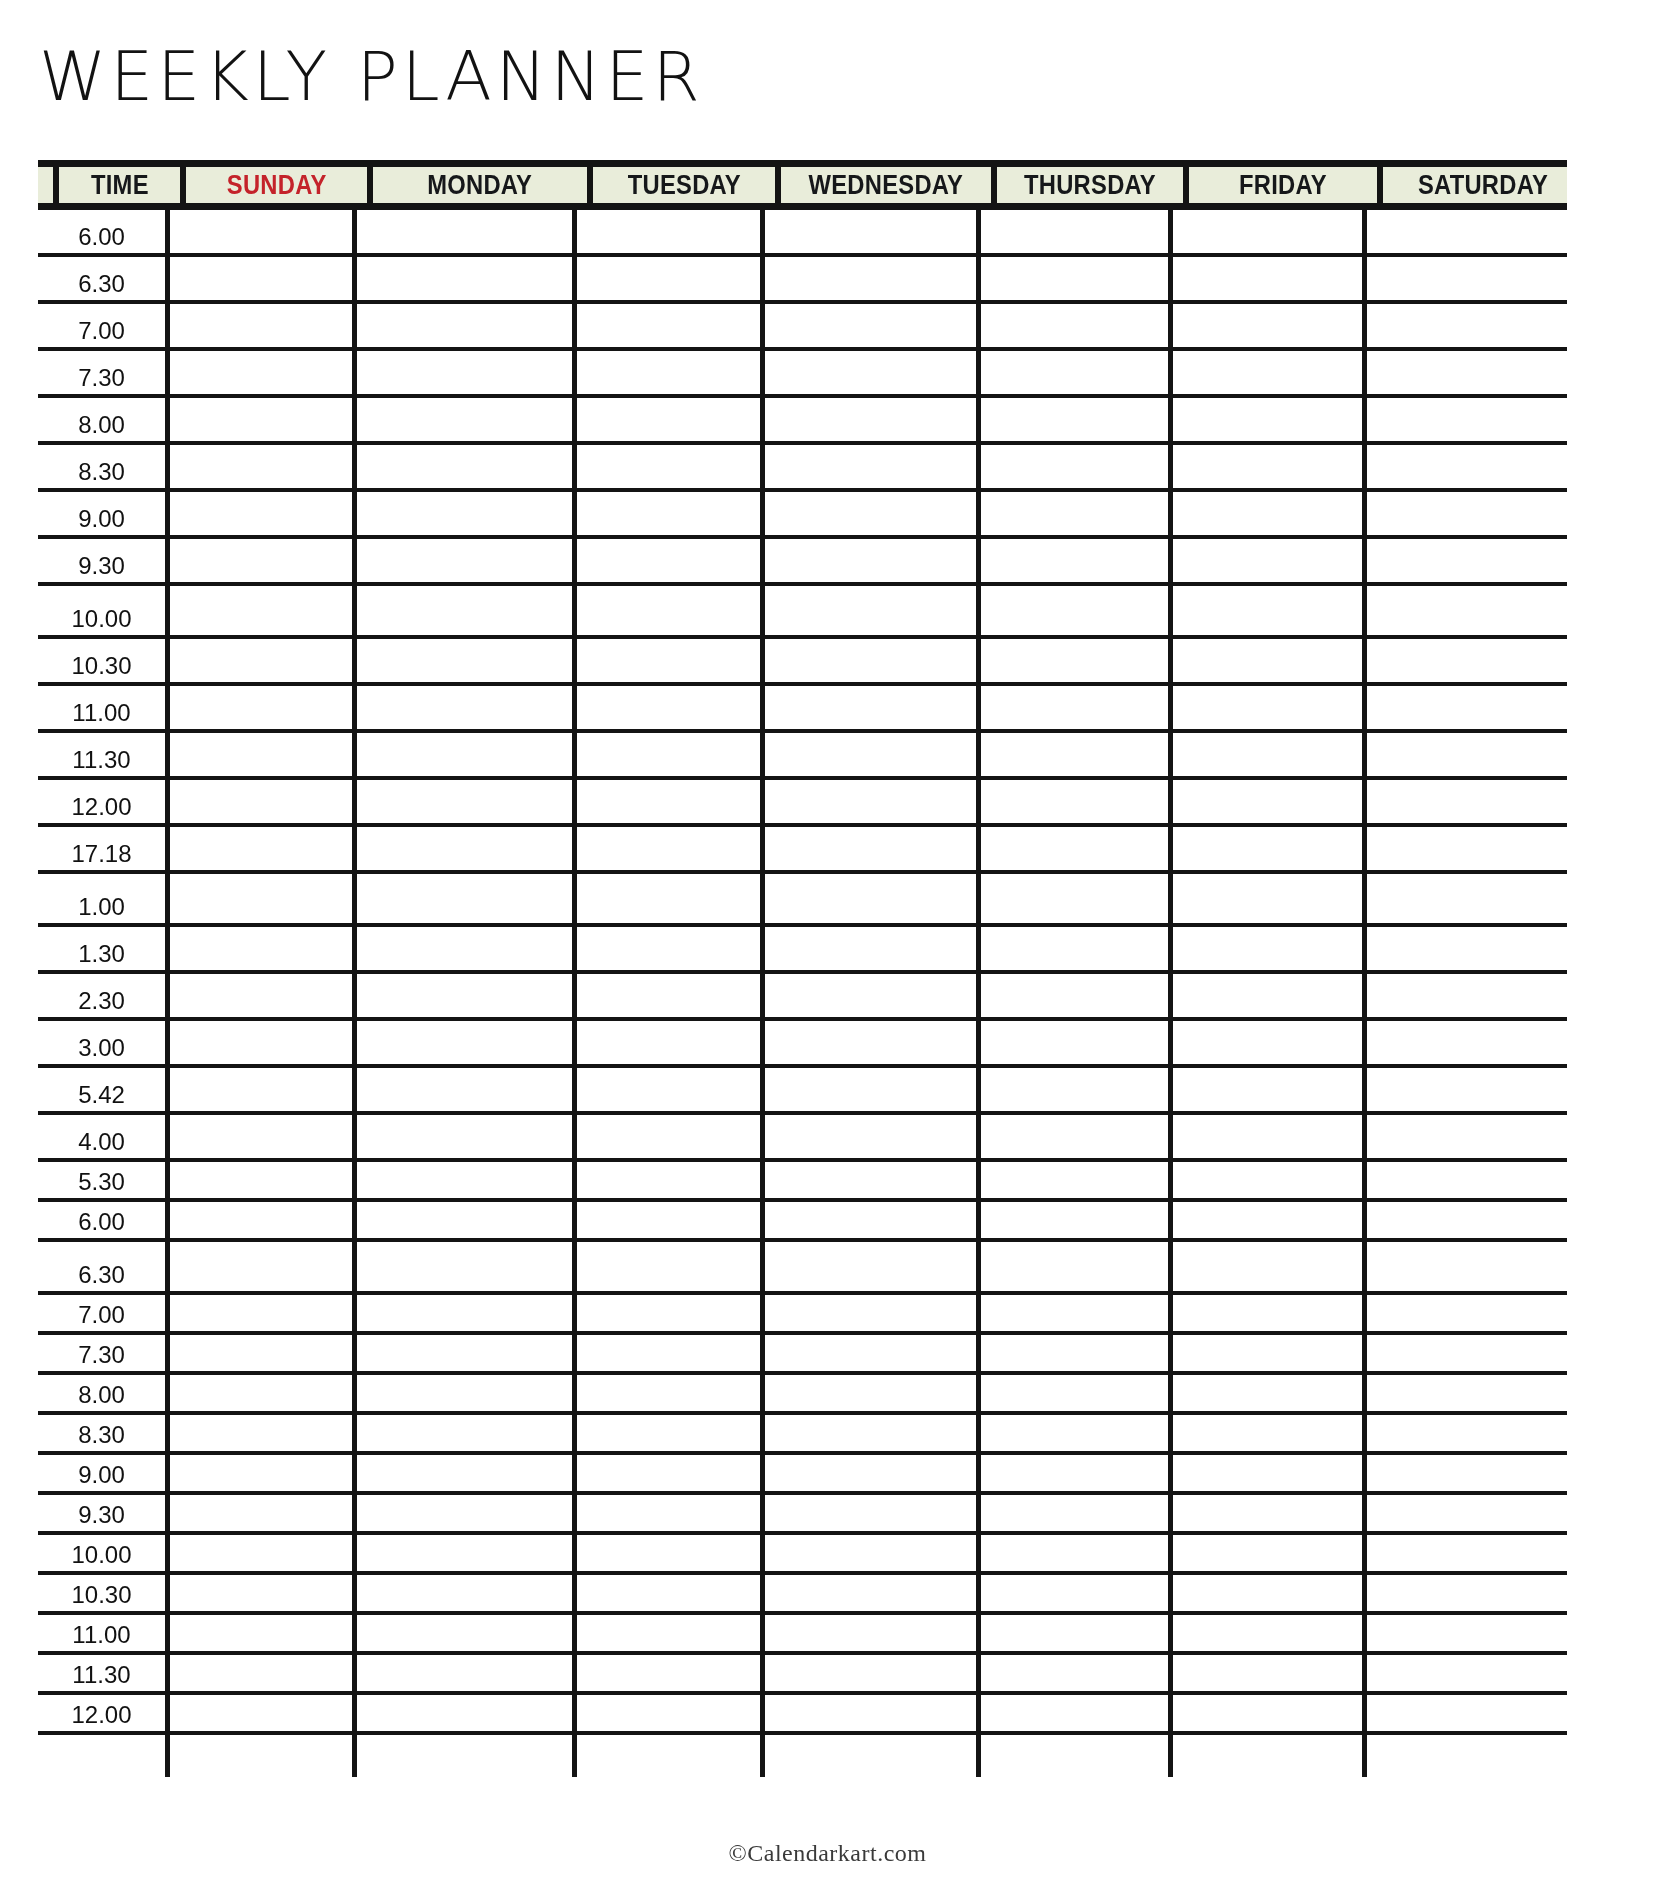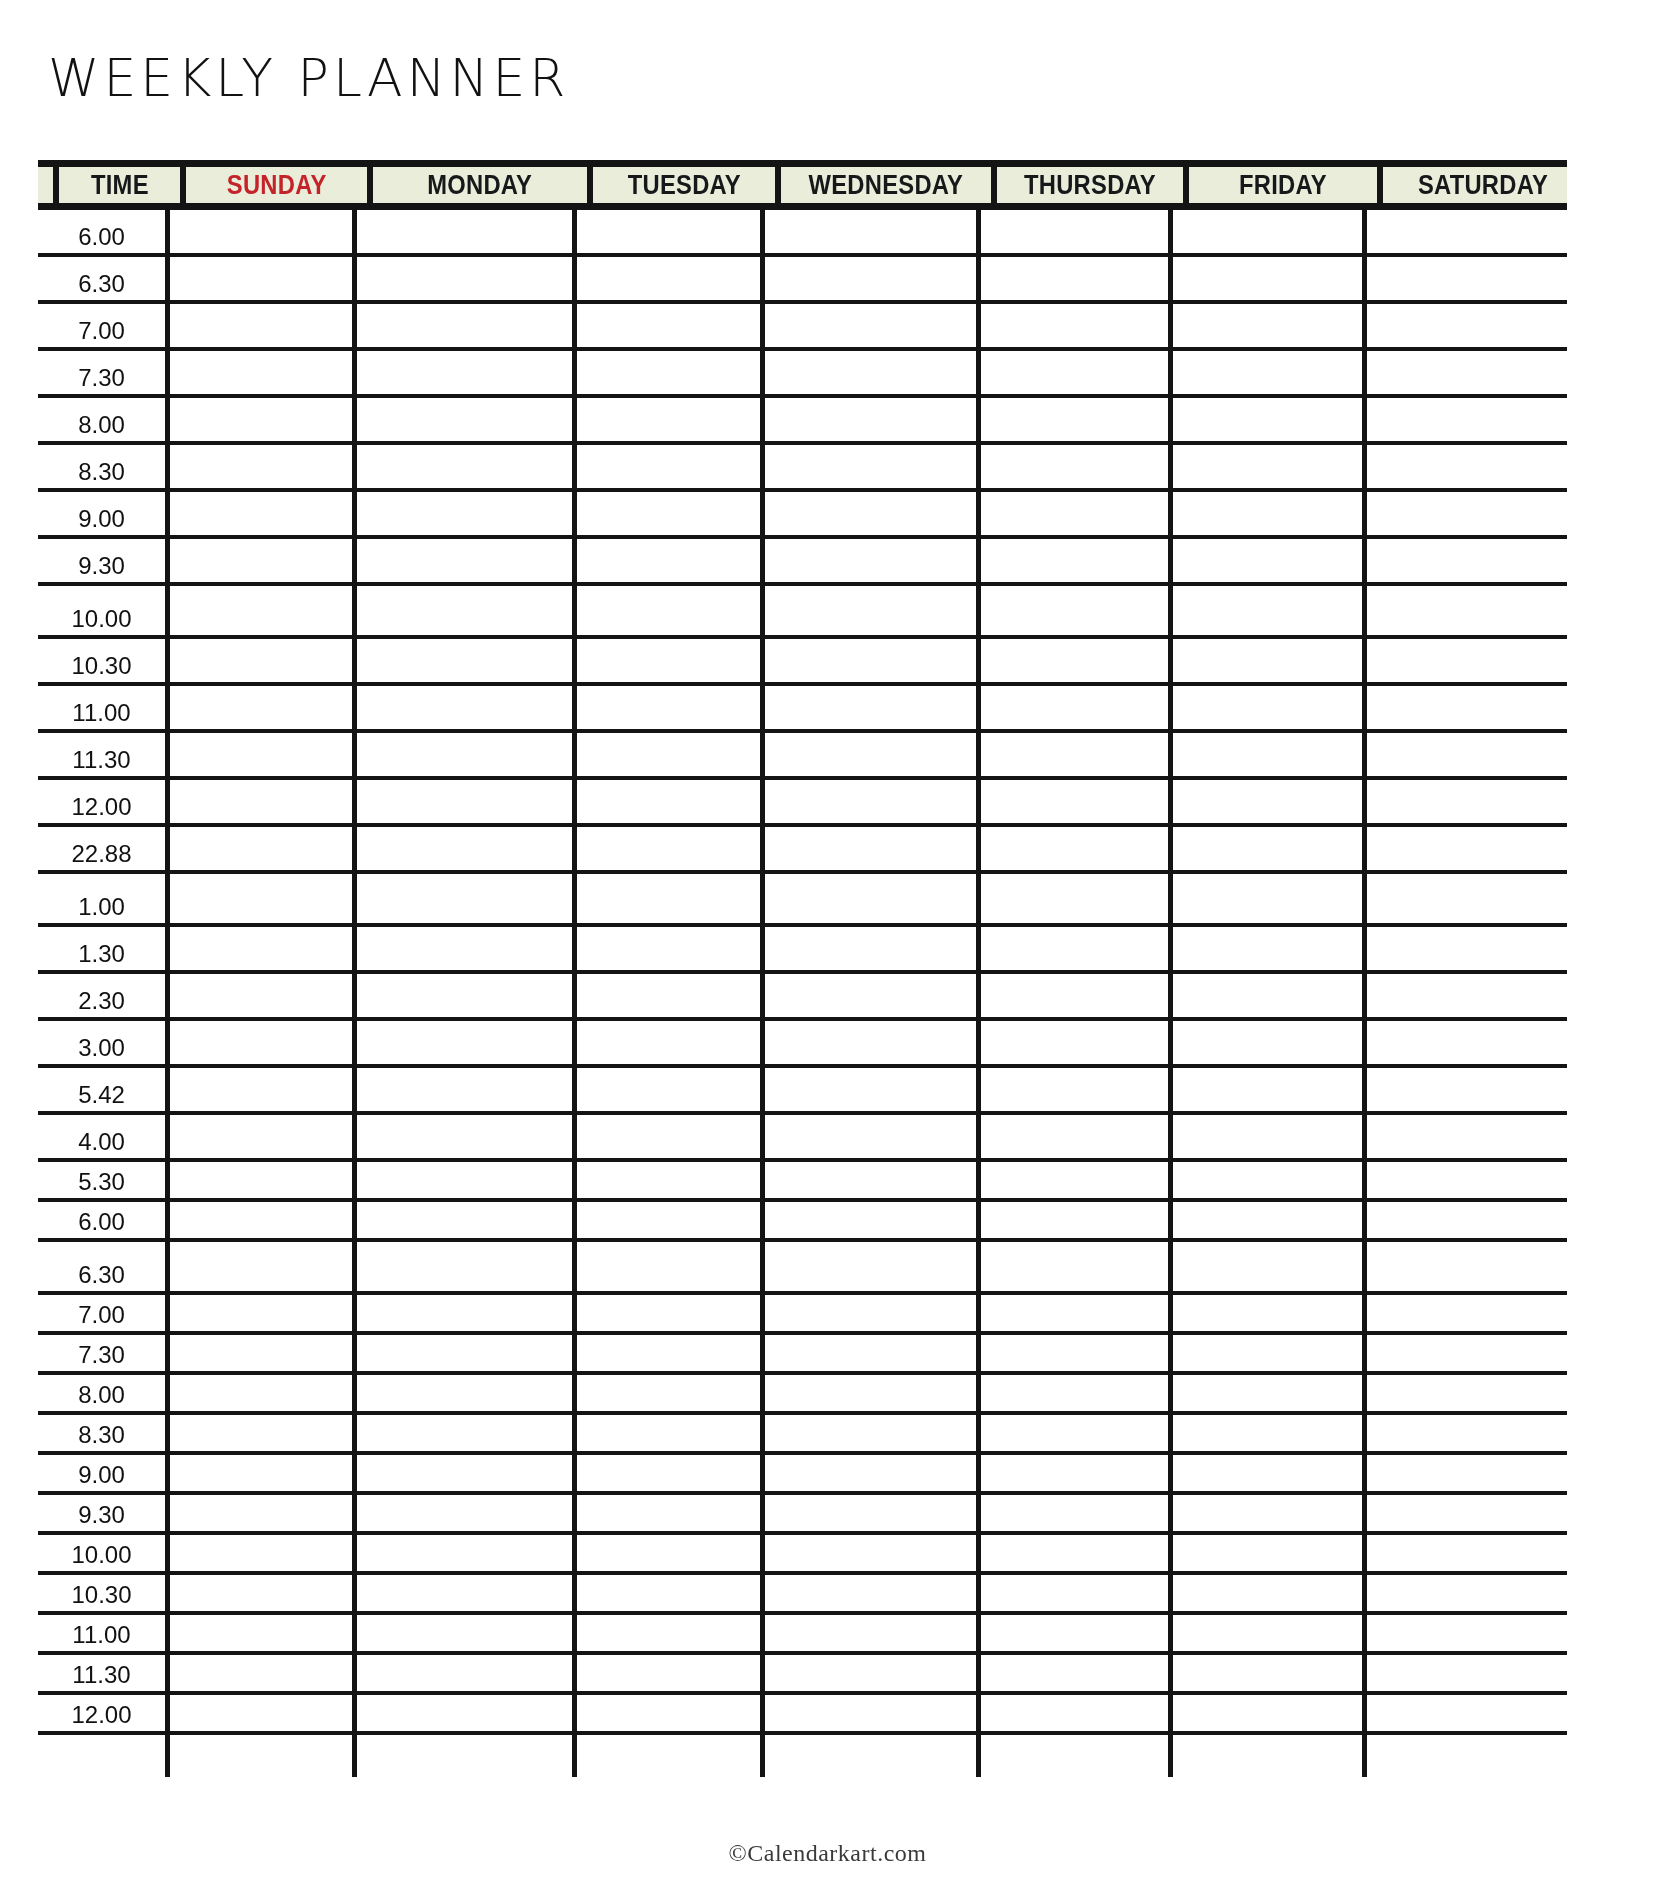--- a/index.html
+++ b/index.html
@@ -15,24 +15,24 @@
     overflow: hidden;
     font-family: "Liberation Sans", sans-serif;
     color: #1a1a1a;
   }
 
   
   .title {
     position: absolute;
     left: 36px;
     top: 40px;
-    margin: 12px;
+    margin: 3px;
     font-family: "DejaVu Sans", "Liberation Sans", sans-serif;
     font-weight: 200;
-    font-size: 52px;
+    font-size: 68px;
     line-height: 1;
     letter-spacing: 4px;
     color: #121212;
     white-space: nowrap;
   }
 
   
   .planner-table {
     position: absolute;
     left: 38px;
@@ -277,21 +277,21 @@
           <div class="cell time-cell">12.00</div>
           <div class="cell day-cell"></div>
           <div class="cell day-cell"></div>
           <div class="cell day-cell"></div>
           <div class="cell day-cell"></div>
           <div class="cell day-cell"></div>
           <div class="cell day-cell"></div>
           <div class="cell day-cell"></div>
         </div>
         <div class="row r-a">
-          <div class="cell time-cell">22.88</div>
+          <div class="cell time-cell">17.18</div>
           <div class="cell day-cell"></div>
           <div class="cell day-cell"></div>
           <div class="cell day-cell"></div>
           <div class="cell day-cell"></div>
           <div class="cell day-cell"></div>
           <div class="cell day-cell"></div>
           <div class="cell day-cell"></div>
         </div>
         <div class="row r-a tall">
           <div class="cell time-cell">1.00</div>

